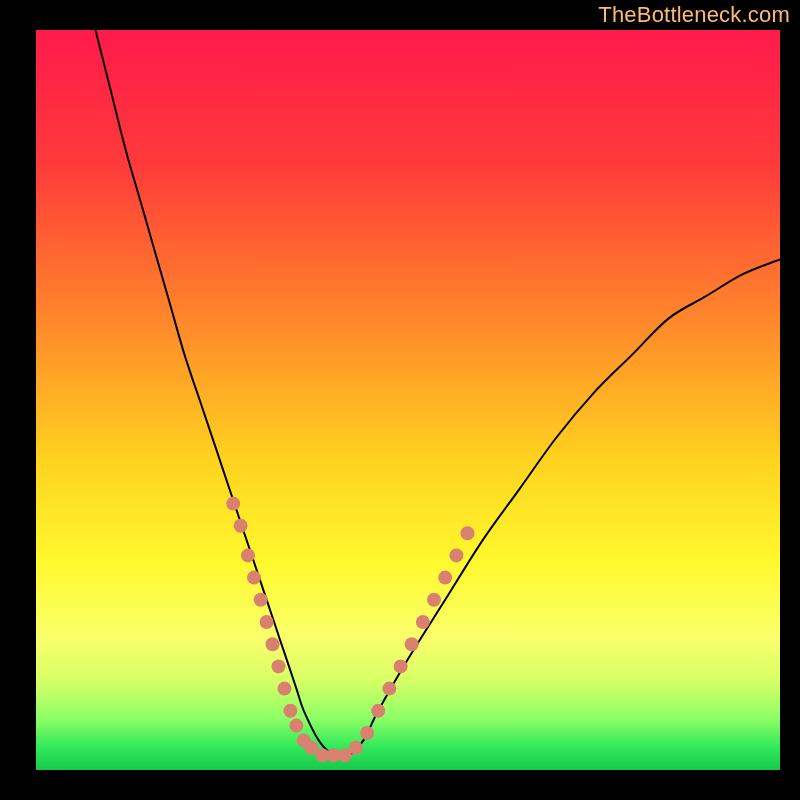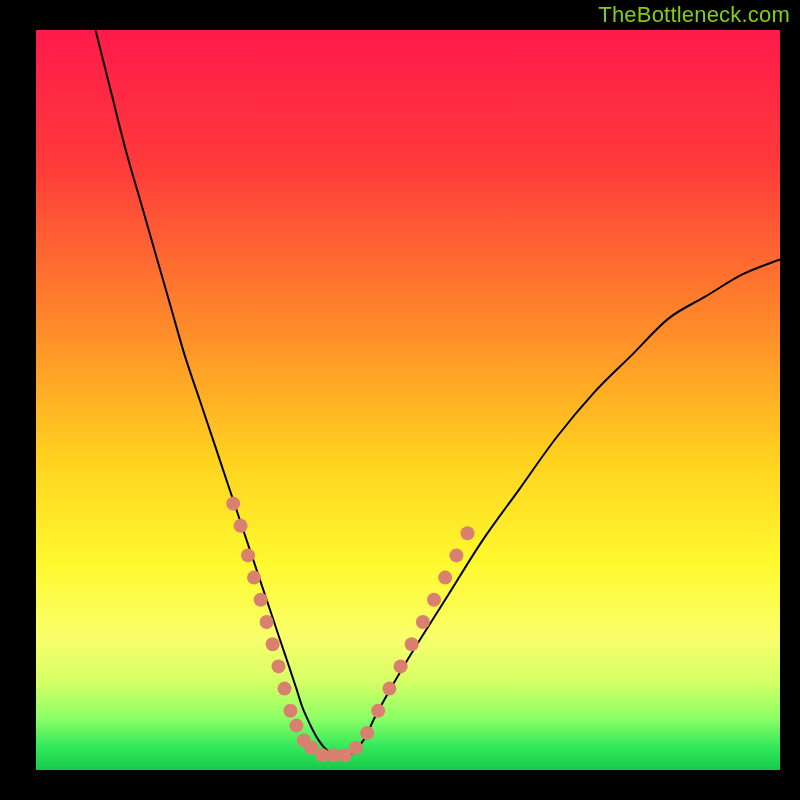--- a/index.html
+++ b/index.html
@@ -13,21 +13,21 @@
   .outer {
     width: 800px;
     height: 800px;
     background: #000;
     position: relative;
   }
   .watermark {
     position: absolute;
     top: 2px;
     right: 10px;
-    color: #84cc16;
+    color: #fdba74;
     font-size: 22px;
     font-weight: 500;
     letter-spacing: 0.2px;
     z-index: 10;
   }
   .plot-area {
     position: absolute;
     left: 36px;
     top: 30px;
     width: 744px;

